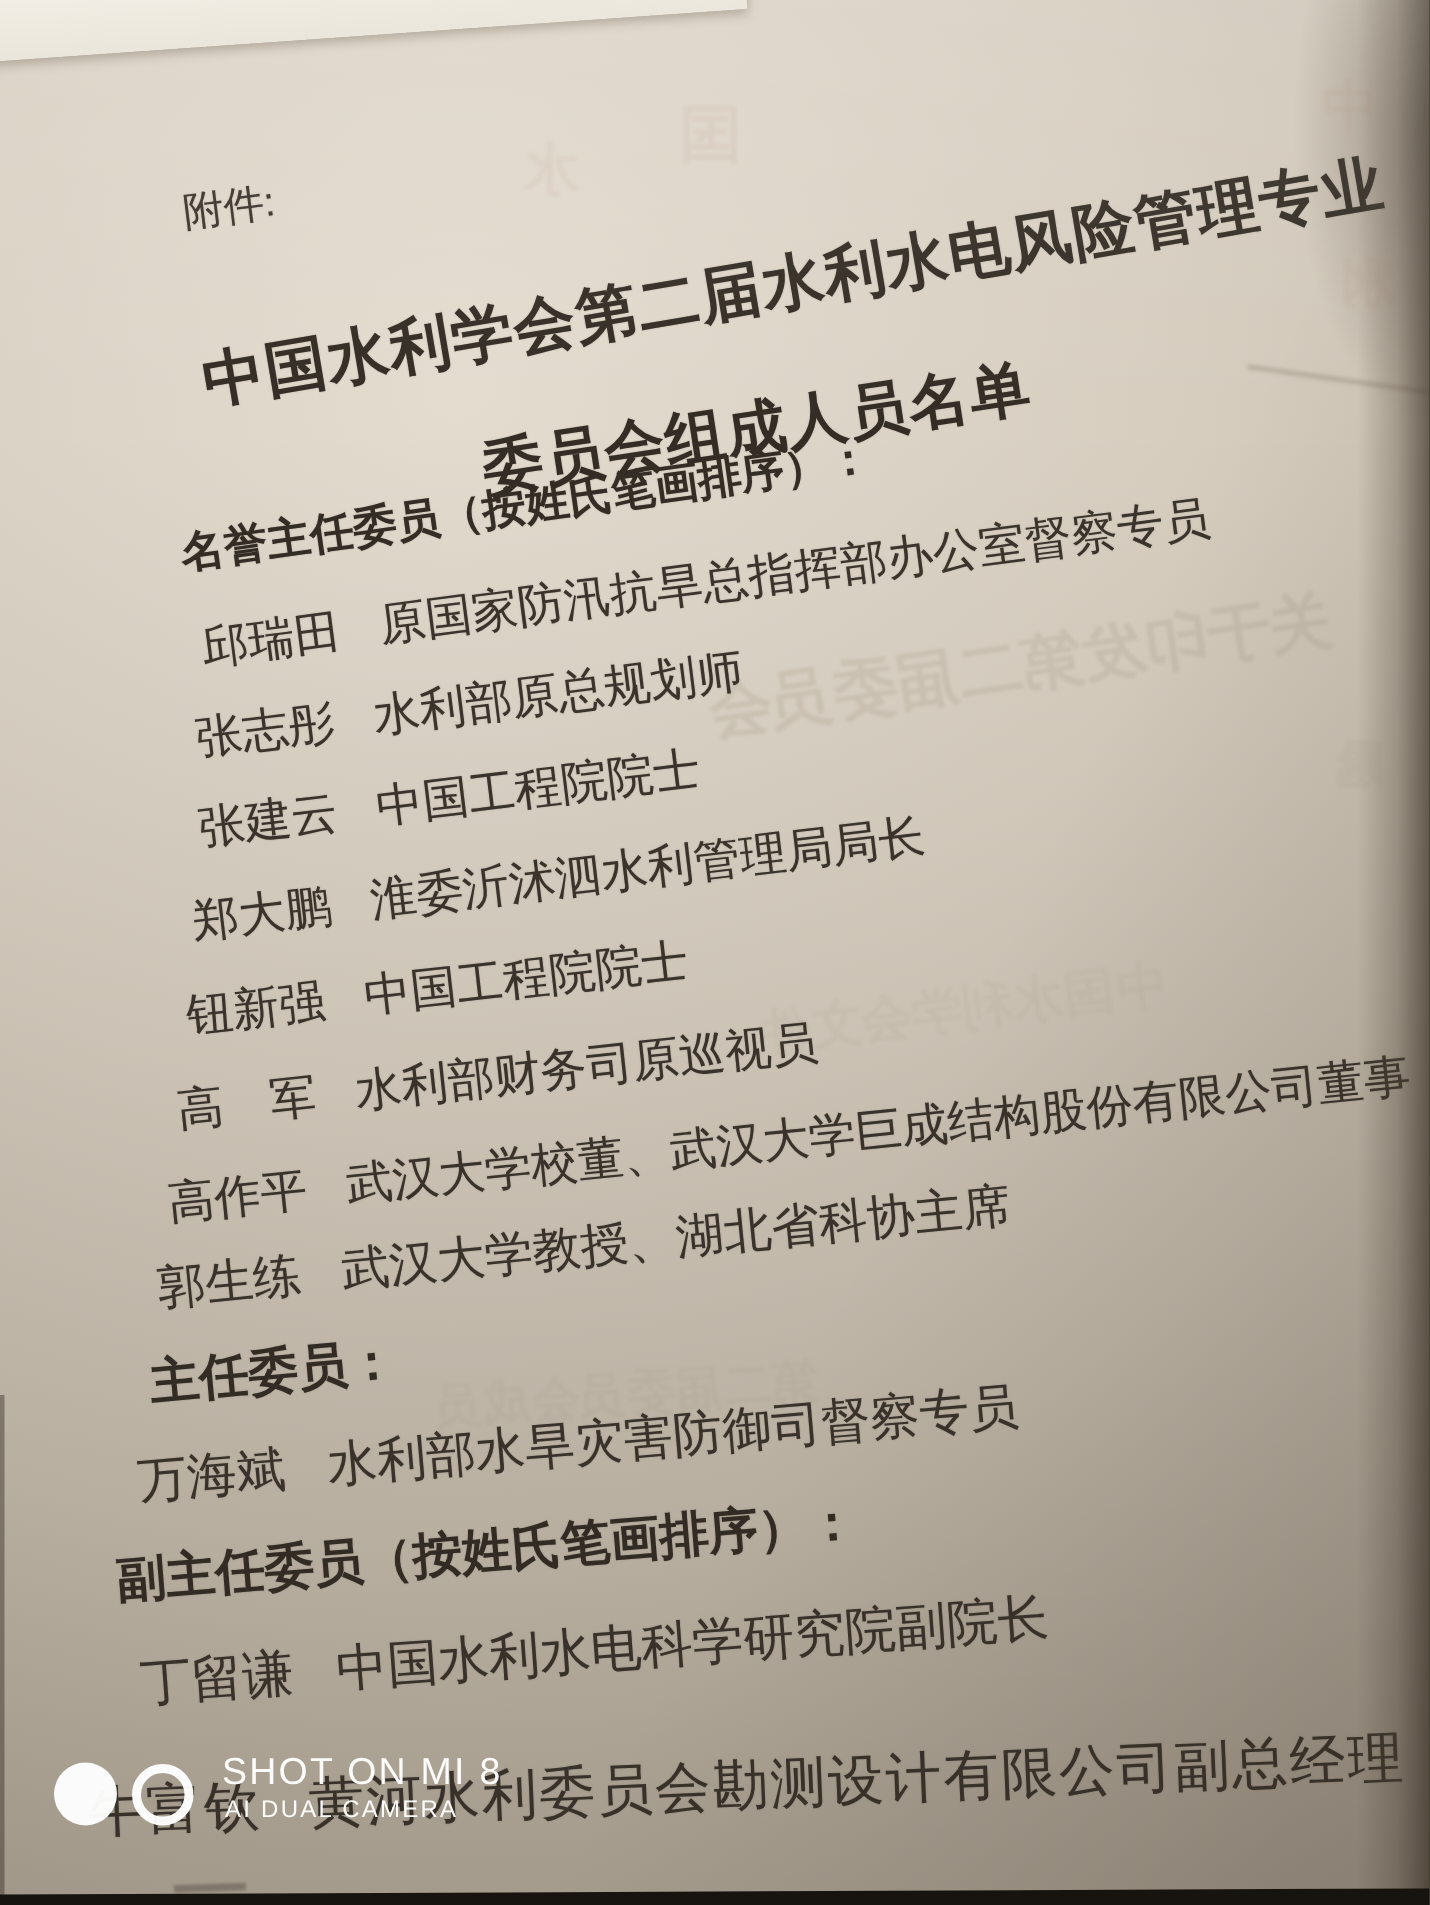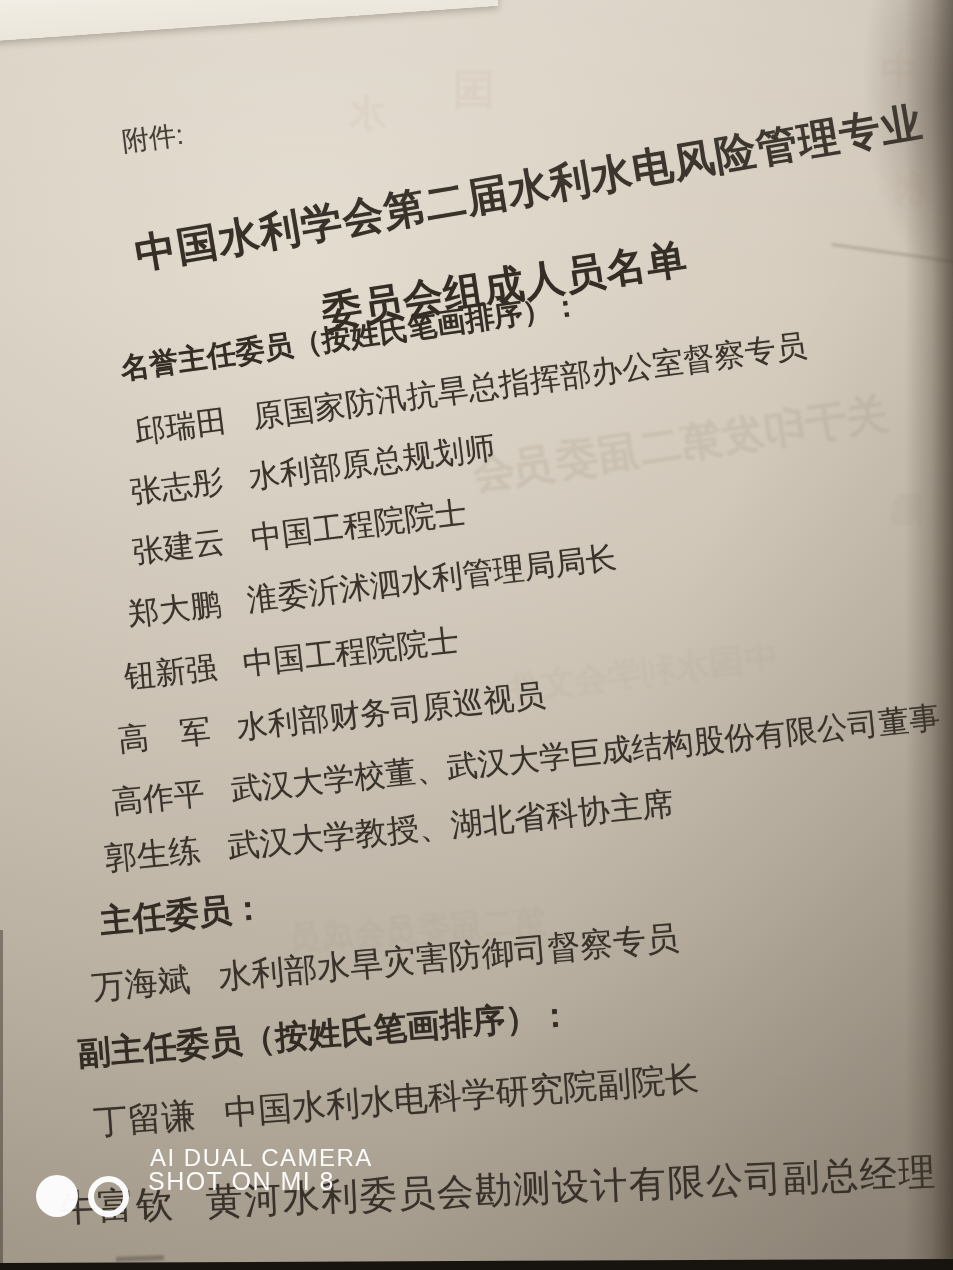--- a/index.html
+++ b/index.html
@@ -62,21 +62,21 @@
   .bt-c2{left:348px;top:88px;font-size:38px;opacity:.09;transform:scaleX(-1);}
   .bt-c3{left:878px;top:46px;font-size:38px;opacity:.12;transform:scaleX(-1);}
   .bt-col1{left:888px;top:140px;font-size:36px;opacity:.09;writing-mode:vertical-rl;transform:scaleX(-1);}
   .bt-col2{left:884px;top:468px;font-size:32px;opacity:.07;writing-mode:vertical-rl;transform:scaleX(-1);}
 
   
   .wm{position:absolute;color:#ffffff;opacity:.96;}
   .wm-dot{left:36px;top:1175px;width:42px;height:42px;border-radius:50%;background:#fff;}
   .wm-ring{left:88px;top:1176px;width:29px;height:29px;border:6px solid #fff;border-radius:50%;}
   .wm-t1{left:148px;top:1167px;font-size:25px;letter-spacing:1.5px;white-space:nowrap;}
-  .wm-t2{left:150px;top:1144px;font-size:24px;letter-spacing:1.5px;white-space:nowrap;}
+  .wm-t2{left:150px;top:1198px;font-size:16px;letter-spacing:1.5px;white-space:nowrap;}
 </style>
 </head>
 <body>
 
 <div class="photo">
 
   <div class="layer fabric"></div>
   <div class="layer corner-tr"></div>
   <div class="layer crease"></div>
 

